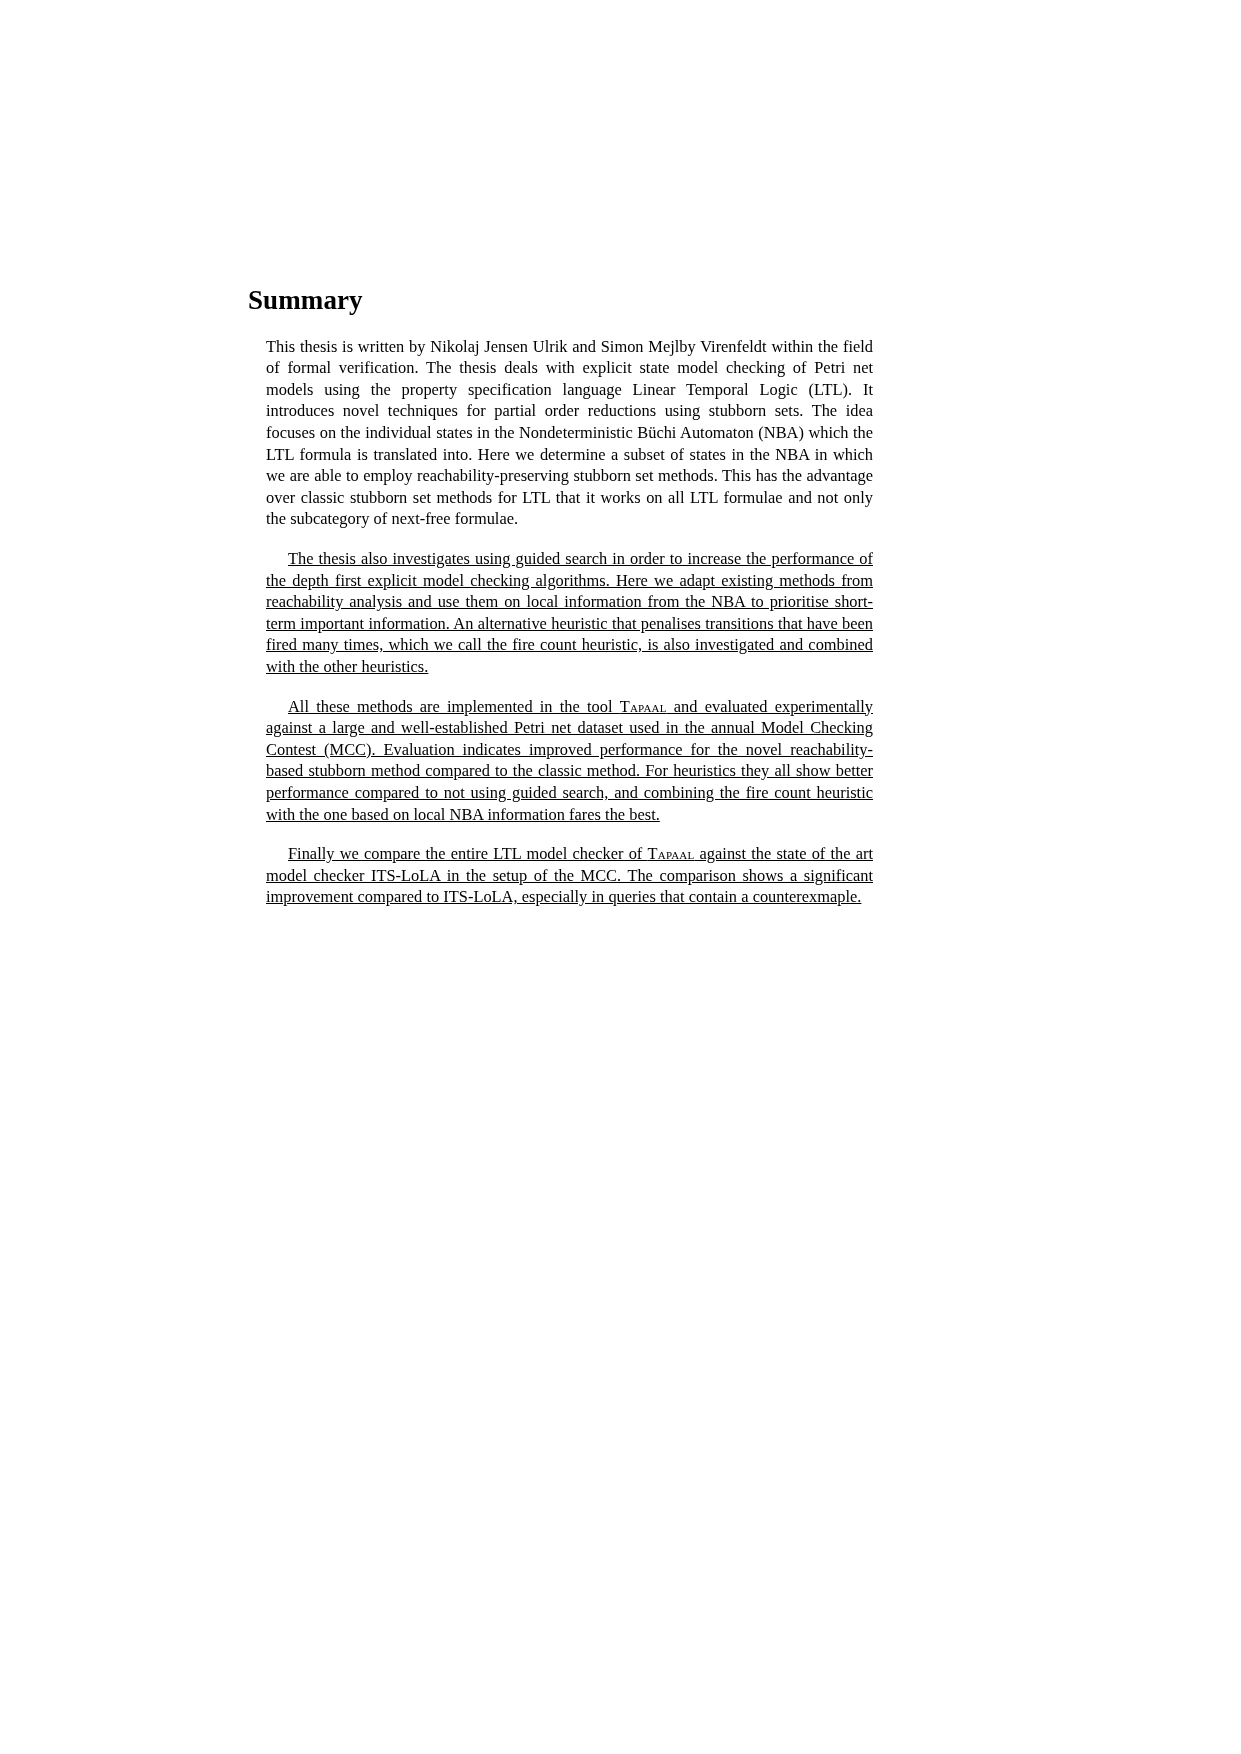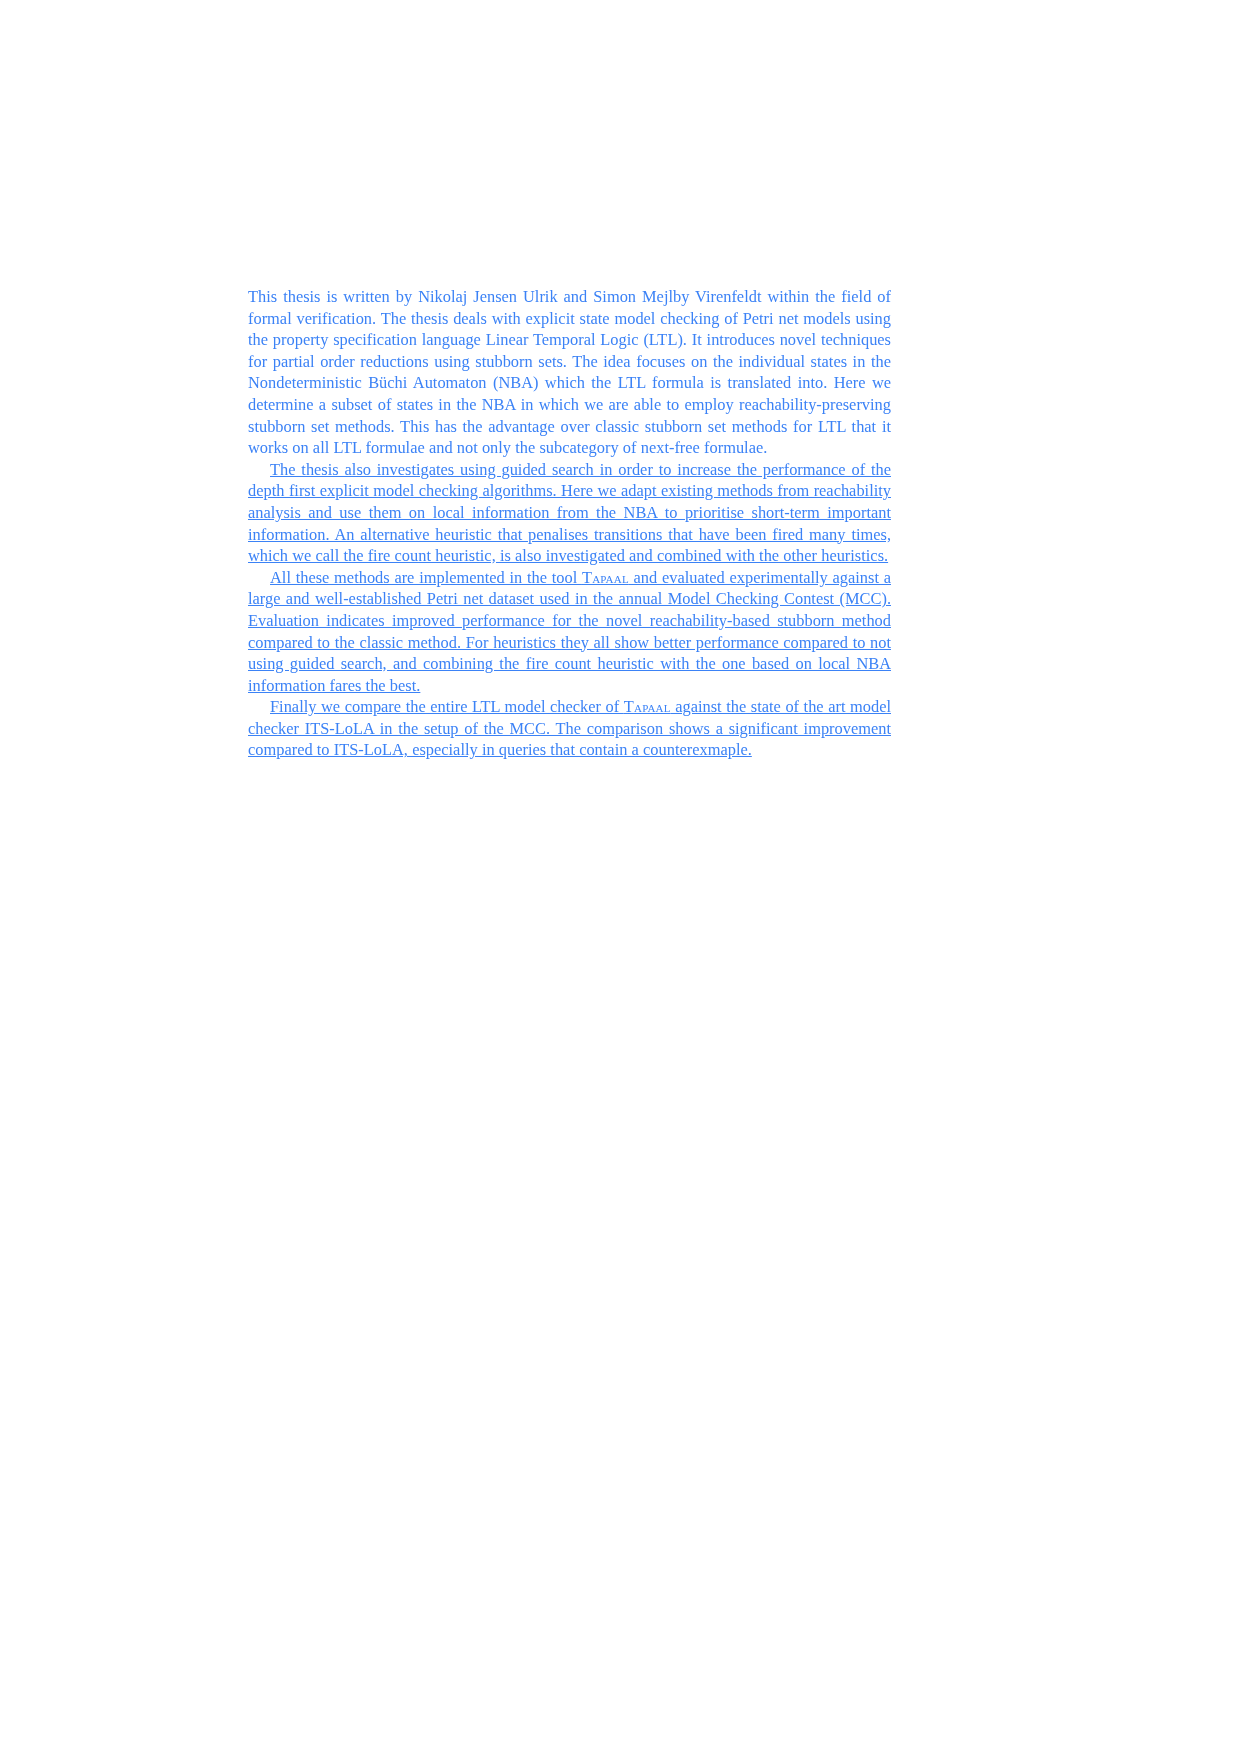--- a/index.html
+++ b/index.html
@@ -37,39 +37,40 @@
     line-height: 1.1;
     letter-spacing: 0.1px;
     margin: 0 0 20px 0;
     color: #000000;
   }
   .para {
     font-size: 16.4px;
     line-height: 21.6px;
     text-align: justify;
     text-justify: inter-word;
-    margin: 0;
-    color: #3b82f6;
+    margin: 18px;
+    color: #000000;
     hyphens: manual;
     word-spacing: 0.1px;
   }
   .para.indented {
     text-indent: 22px;
     text-decoration: underline;
   }
   .smallcaps {
     font-variant: small-caps;
     letter-spacing: 0.2px;
   }
 </style>
 </head>
 <body>
 
 <div class="page">
   <div class="content">
+    <h1 class="doc-heading">Summary</h1>
     <div id="body-root">
         <p class="para">This thesis is written by Nikolaj Jensen Ulrik and Simon Mejlby Virenfeldt within the field of formal verification. The thesis deals with explicit state model checking of Petri net models using the property specification language Linear Temporal Logic (LTL). It introduces novel techniques for partial order reductions using stubborn sets. The idea focuses on the individual states in the Nondeterministic Büchi Automaton (NBA) which the LTL formula is translated into. Here we determine a subset of states in the NBA in which we are able to employ reachability-preserving stubborn set methods. This has the advantage over classic stubborn set methods for LTL that it works on all LTL formulae and not only the subcategory of next-free formulae.</p>
         <p class="para indented">The thesis also investigates using guided search in order to increase the performance of the depth first explicit model checking algorithms. Here we adapt existing methods from reachability analysis and use them on local information from the NBA to prioritise short-term important information. An alternative heuristic that penalises transitions that have been fired many times, which we call the fire count heuristic, is also investigated and combined with the other heuristics.</p>
         <p class="para indented">All these methods are implemented in the tool <span class="smallcaps">Tapaal</span> and evaluated experimentally against a large and well-established Petri net dataset used in the annual Model Checking Contest (MCC). Evaluation indicates improved performance for the novel reachability-based stubborn method compared to the classic method. For heuristics they all show better performance compared to not using guided search, and combining the fire count heuristic with the one based on local NBA information fares the best.</p>
         <p class="para indented">Finally we compare the entire LTL model checker of <span class="smallcaps">Tapaal</span> against the state of the art model checker ITS-LoLA in the setup of the MCC. The comparison shows a significant improvement compared to ITS-LoLA, especially in queries that contain a counterexmaple.</p>
       </div>
   </div>
 </div>
 
 </body></html>

